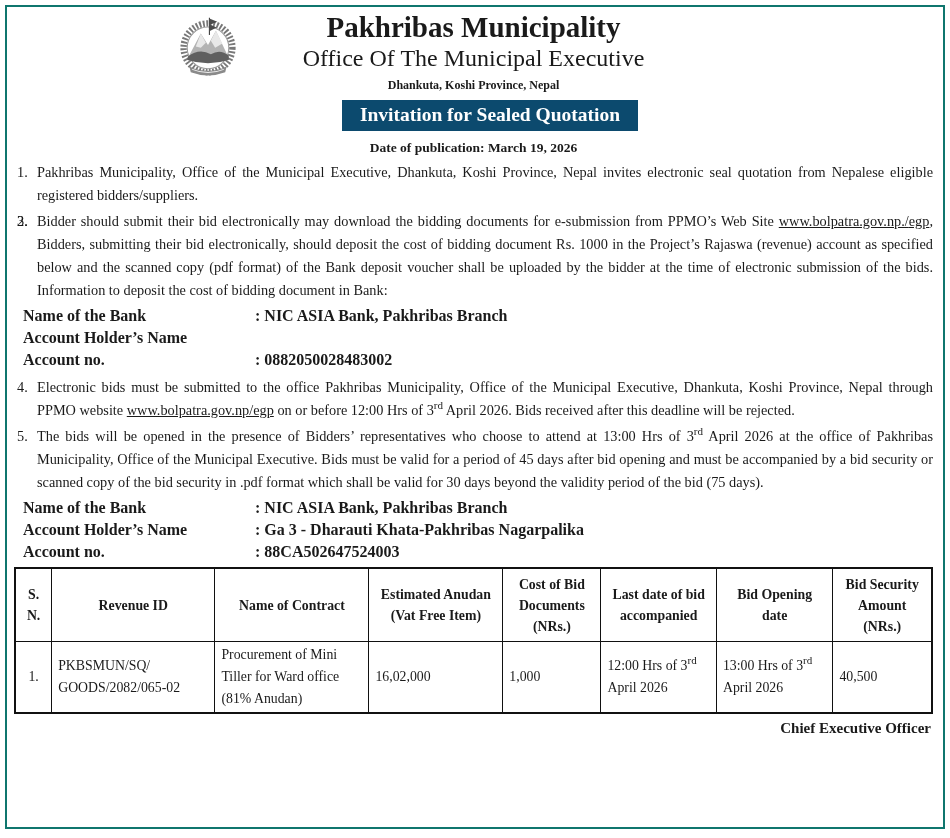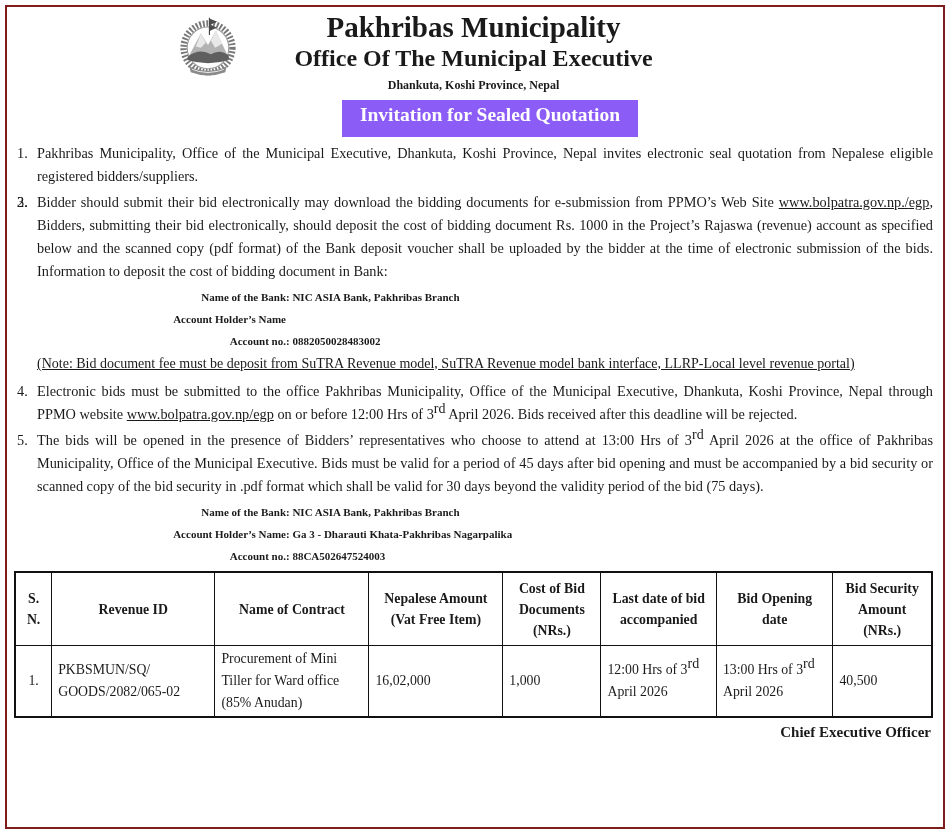--- a/index.html
+++ b/index.html
@@ -1,38 +1,38 @@
 <!DOCTYPE html>
 <html><head>
 <meta charset="utf-8">
 <style>
   html,body{margin:0;padding:0;background:#fff;}
   body{width:950px;height:838px;overflow:hidden;color:#1a1a1a;
        font-family:"Liberation Serif","DejaVu Serif",serif;}
-  .page{margin:5px;border:2px solid #7f1d1d;height:824px;box-sizing:border-box;
+  .page{margin:5px;border:2px solid #0f766e;height:824px;box-sizing:border-box;
         padding:3px 10px 4px 7px;position:relative;}
   
   .header{position:relative;text-align:center;}
   .logo{position:absolute;left:158px;top:2px;width:72px;height:66px;}
   .h-muni{font-size:29px;font-weight:bold;line-height:34px;}
-  .h-office{font-size:24px;font-weight:bold;line-height:29px;}
+  .h-office{font-size:24px;font-weight:normal;line-height:29px;}
   .h-addr{font-size:12px;font-weight:bold;line-height:17px;margin-top:4px;}
   .banner-wrap{margin-top:6px;}
-  .banner{display:inline-block;background:#8b5cf6;color:#fff;font-weight:bold;
-          font-size:19.5px;padding:4px 18px 11px;line-height:22px;margin-left:33px;}
+  .banner{display:inline-block;background:#0c4a6e;color:#fff;font-weight:bold;
+          font-size:19.5px;padding:4px 18px 5px;line-height:22px;margin-left:33px;}
   .pubdate{font-size:13.5px;font-weight:bold;margin-top:8px;line-height:17px;}
   
   .list{margin-top:5px;}
   .li{position:relative;padding-left:23px;text-align:justify;font-size:14.3px;
       line-height:23px;margin-bottom:3px;}
   .li .num{position:absolute;left:3px;top:0;}
   .u{text-decoration:underline;}
-  sup.s{font-size:14px;line-height:0;margin-top:44px;}
+  sup.s{font-size:11px;line-height:0;margin-top:44px;}
   
-  .bank{margin-left:40px;font-weight:bold;font-size:11px;text-align:right;}
+  .bank{margin-left:9px;font-weight:bold;font-size:16px;}
   .bank-row{display:flex;line-height:22px;}
   .bank-row .lb{width:232px;flex:0 0 232px;}
   .note{font-size:14px;line-height:22px;margin:1px 0 3px 23px;text-decoration:underline;
         text-align:justify;}
   
   table{width:100%;border-collapse:collapse;margin-top:4px;table-layout:fixed;}
   th,td{border:1px solid #111;font-size:13.8px;padding:2px 6px;}
   table{border:2px solid #111;}
   th{font-weight:bold;text-align:center;line-height:21px;height:68px;}
   td{text-align:left;vertical-align:middle;line-height:22px;height:62px;}
@@ -59,20 +59,21 @@
         <path d="M24 76 Q50 88 76 76 L74 84 Q50 93 26 84 Z" fill="#8a8a8a"></path>
         <path d="M28 80 Q50 89 72 80" fill="none" stroke="#efefef" stroke-width="1.4"></path>
       </svg>
     </span>
     <div class="h-muni">Pakhribas Municipality</div>
     <div class="h-office">Office Of The Municipal Executive</div>
     <div class="h-addr">Dhankuta, Koshi Province, Nepal</div>
     <div class="banner-wrap">
       <span class="banner">Invitation for Sealed Quotation</span>
     </div>
+    <div class="pubdate">Date of publication: March 19, 2026</div>
   </div>
 
   <div class="list" id="list-a">
       <div class="li"><span class="num">1.</span><span><span>Pakhribas Municipality, Office of the Municipal Executive, Dhankuta, Koshi Province, Nepal invites electronic seal quotation from Nepalese eligible registered bidders/suppliers.</span></span></div>
       <div class="li"><span class="num">2.</span></div>
       <div class="li"><span class="num">3.</span><span><span>Bidder should submit their bid electronically may download the bidding documents for e-submission from PPMO’s Web Site </span><span class="u">www.bolpatra.gov.np./</span><wbr><span class="u">egp</span><span>, Bidders, submitting their bid electronically, should deposit the cost of bidding document Rs. 1000 in the Project’s Rajaswa (revenue) account as specified below and the scanned copy (pdf format) of the Bank deposit voucher shall be uploaded by the bidder at the time of electronic submission of the bids. Information to deposit the cost of bidding document in Bank:</span></span></div>
     </div>
 
   <div class="bank" id="bank1">
       <div class="bank-row">
@@ -81,21 +82,20 @@
       </div>
       <div class="bank-row">
         <span class="lb">Account Holder’s Name</span>
       </div>
       <div class="bank-row">
         <span class="lb">Account no.</span>
         <span>: 0882050028483002</span>
       </div>
     </div>
 
-  <div class="note">(Note: Bid document fee must be deposit from SuTRA Revenue model, SuTRA Revenue model bank interface, LLRP-Local level revenue portal)</div>
 
   <div class="list" id="list-b">
       <div class="li"><span class="num">4.</span><span><span>Electronic bids must be submitted to the office Pakhribas Municipality, Office of the Municipal Executive, Dhankuta, Koshi Province, Nepal through PPMO website </span><span class="u">www.bolpatra.gov.np/egp</span><span> on or before 12:00 Hrs of 3</span><sup class="s">rd</sup><span> April 2026. Bids received after this deadline will be rejected.</span></span></div>
       <div class="li"><span class="num">5.</span><span><span>The bids will be opened in the presence of Bidders’ representatives who choose to attend at 13:00 Hrs of 3</span><sup class="s">rd</sup><span> April 2026 at the office of Pakhribas Municipality, Office of the Municipal Executive. Bids must be valid for a period of 45 days after bid opening and must be accompanied by a bid security or scanned copy of the bid security in .pdf format which shall be valid for 30 days beyond the validity period of the bid (75 days).</span></span></div>
     </div>
 
   <div class="bank" id="bank2">
       <div class="bank-row">
         <span class="lb">Name of the Bank</span>
         <span>: NIC ASIA Bank, Pakhribas Branch</span>
@@ -119,32 +119,32 @@
         <col style="width:10.7%">
         <col style="width:12.6%">
       <col style="width:12.7%">
         <col style="width:10.8%">
     </colgroup>
     <thead>
         <tr id="table-head-row">
           <th><span>S.</span><br><span>N.</span></th>
           <th>Revenue ID</th>
           <th>Name of Contract</th>
-          <th>Nepalese Amount (Vat Free Item)</th>
+          <th>Estimated Anudan (Vat Free Item)</th>
           <th>Cost of Bid Documents (NRs.)</th>
           <th>Last date of bid accompanied</th>
           <th>Bid Opening date</th>
           <th>Bid Security Amount (NRs.)</th>
         </tr>
       </thead>
     <tbody id="table-body">
         <tr>
           <td class="center">1.</td>
           <td><span>PKBSMUN/SQ/</span><br><span>GOODS/2082/065-02</span></td>
-          <td>Procurement of Mini Tiller for Ward office (85% Anudan)</td>
+          <td>Procurement of Mini Tiller for Ward office (81% Anudan)</td>
           <td>16,02,000</td>
           <td>1,000</td>
           <td><span>12:00 Hrs of 3</span><sup class="s">rd</sup><span> April 2026</span></td>
           <td><span>13:00 Hrs of 3</span><sup class="s">rd</sup><span> April 2026</span></td>
           <td>40,500</td>
         </tr>
       </tbody>
   </table>
 
   <div class="sig">Chief Executive Officer</div>

